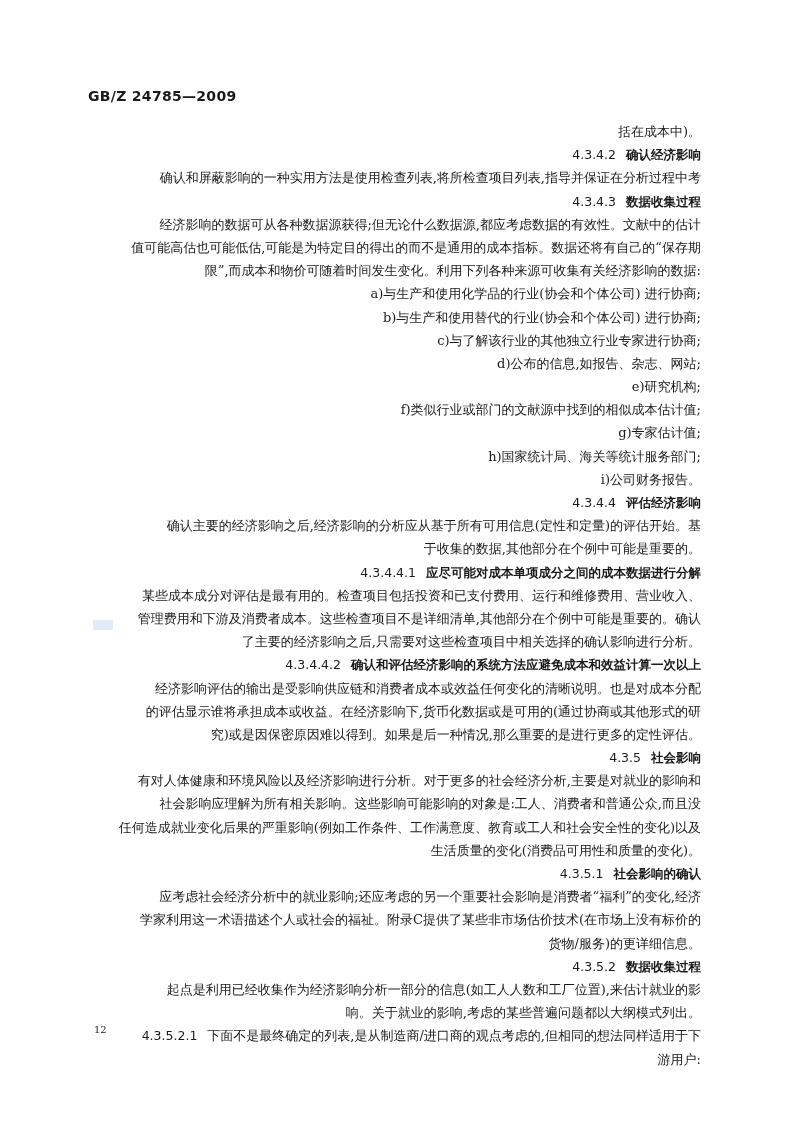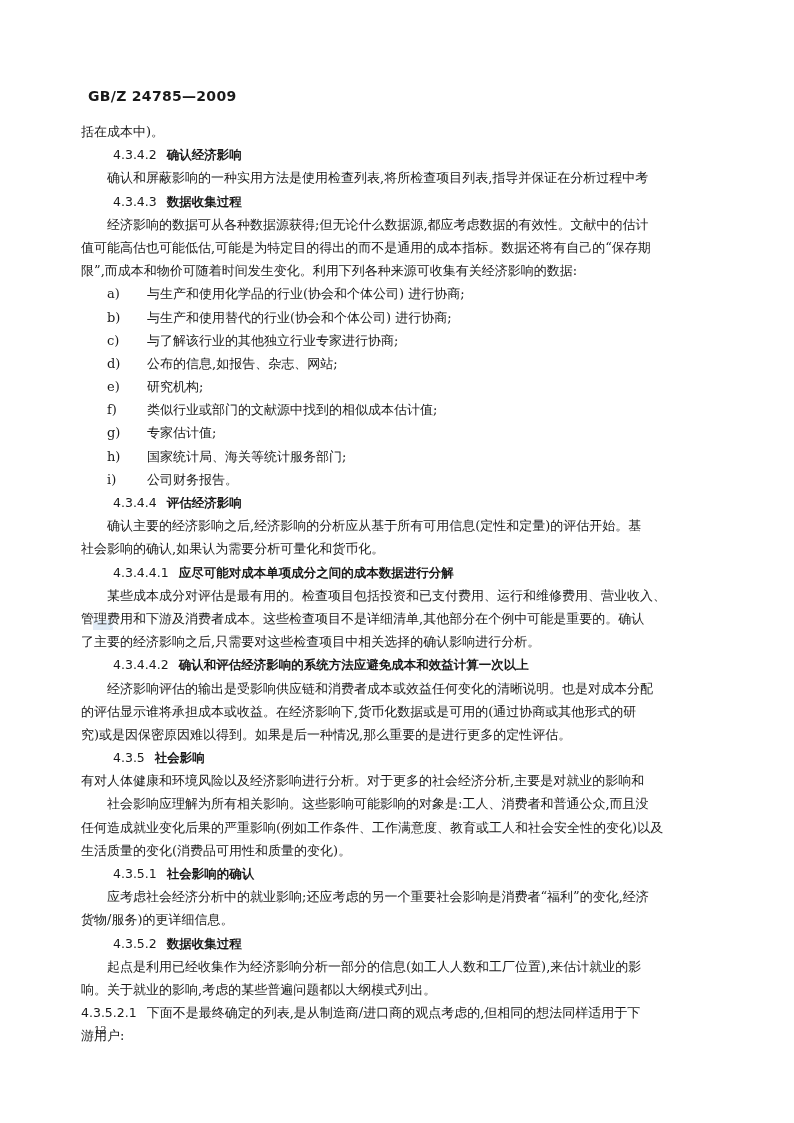--- a/index.html
+++ b/index.html
@@ -1,18 +1,18 @@
 <!DOCTYPE html>
 <html><head>
 <meta charset="utf-8">
 <style>
   html, body { margin: 0; padding: 0; background: #ffffff; }
   body { width: 794px; height: 1123px; position: relative; overflow: hidden;
          font-family: "DejaVu Serif", "Liberation Serif", serif; color: #1a1a1a; }
-  .page { position: absolute; left: 0; top: 0; width: 794px; height: 1123px; }
+  .page { position: absolute; left: 0; top: 0; width: 794px; height: 1123px; text-align: right; }
   .header { position: absolute; left: 88px; top: 88px; font-size: 14px; font-weight: bold;
             font-family: "DejaVu Sans", "Liberation Sans", sans-serif; letter-spacing: 0.3px; }
   .body { position: absolute; left: 81px; top: 120px; width: 620px; font-size: 13px; }
   .line { height: 23.2px; line-height: 23.2px; white-space: nowrap; overflow: hidden; }
   .heading { font-family: "DejaVu Sans", "Liberation Sans", sans-serif; font-size: 12.5px; font-weight: bold; margin-left: 32px; }
   .heading .num { font-weight: normal; margin-right: 10px; }
   .indent { padding-left: 26px; }
   .item { padding-left: 26px; }
   .item .lbl { display: inline-block; width: 40px; }
   .footer { position: absolute; left: 94px; top: 1024px; font-size: 10px; }
@@ -36,36 +36,37 @@
       <div class="line item"><span class="lbl">b)</span><span>与生产和使用替代的行业(协会和个体公司) 进行协商;</span></div>
       <div class="line item"><span class="lbl">c)</span><span>与了解该行业的其他独立行业专家进行协商;</span></div>
       <div class="line item"><span class="lbl">d)</span><span>公布的信息,如报告、杂志、网站;</span></div>
       <div class="line item"><span class="lbl">e)</span><span>研究机构;</span></div>
       <div class="line item"><span class="lbl">f)</span><span>类似行业或部门的文献源中找到的相似成本估计值;</span></div>
       <div class="line item"><span class="lbl">g)</span><span>专家估计值;</span></div>
       <div class="line item"><span class="lbl">h)</span><span>国家统计局、海关等统计服务部门;</span></div>
       <div class="line item"><span class="lbl">i)</span><span>公司财务报告。</span></div>
       <div class="line heading"><span class="num">4.3.4.4</span><span>评估经济影响</span></div>
       <div class="line indent">确认主要的经济影响之后,经济影响的分析应从基于所有可用信息(定性和定量)的评估开始。基</div>
-      <div class="line">社会影响的确认,如果认为需要分析可量化和货币化。</div>
+      <div class="line">于收集的数据,其他部分在个例中可能是重要的。</div>
       <div class="line heading"><span class="num">4.3.4.4.1</span><span>应尽可能对成本单项成分之间的成本数据进行分解</span></div>
       <div class="line indent">某些成本成分对评估是最有用的。检查项目包括投资和已支付费用、运行和维修费用、营业收入、</div>
       <div class="line">管理费用和下游及消费者成本。这些检查项目不是详细清单,其他部分在个例中可能是重要的。确认</div>
       <div class="line">了主要的经济影响之后,只需要对这些检查项目中相关选择的确认影响进行分析。</div>
       <div class="line heading"><span class="num">4.3.4.4.2</span><span>确认和评估经济影响的系统方法应避免成本和效益计算一次以上</span></div>
       <div class="line indent">经济影响评估的输出是受影响供应链和消费者成本或效益任何变化的清晰说明。也是对成本分配</div>
       <div class="line">的评估显示谁将承担成本或收益。在经济影响下,货币化数据或是可用的(通过协商或其他形式的研</div>
       <div class="line">究)或是因保密原因难以得到。如果是后一种情况,那么重要的是进行更多的定性评估。</div>
       <div class="line heading"><span class="num">4.3.5</span><span>社会影响</span></div>
       <div class="line">有对人体健康和环境风险以及经济影响进行分析。对于更多的社会经济分析,主要是对就业的影响和</div>
       <div class="line indent">社会影响应理解为所有相关影响。这些影响可能影响的对象是:工人、消费者和普通公众,而且没</div>
       <div class="line">任何造成就业变化后果的严重影响(例如工作条件、工作满意度、教育或工人和社会安全性的变化)以及</div>
       <div class="line">生活质量的变化(消费品可用性和质量的变化)。</div>
       <div class="line heading"><span class="num">4.3.5.1</span><span>社会影响的确认</span></div>
       <div class="line indent">应考虑社会经济分析中的就业影响;还应考虑的另一个重要社会影响是消费者“福利”的变化,经济</div>
+      <div class="line">学家利用这一术语描述个人或社会的福祉。附录C提供了某些非市场估价技术(在市场上没有标价的</div>
       <div class="line">货物/服务)的更详细信息。</div>
       <div class="line heading"><span class="num">4.3.5.2</span><span>数据收集过程</span></div>
       <div class="line indent">起点是利用已经收集作为经济影响分析一部分的信息(如工人人数和工厂位置),来估计就业的影</div>
       <div class="line">响。关于就业的影响,考虑的某些普遍问题都以大纲模式列出。</div>
       <div class="line"><span class="num" style="font-family: &quot;DejaVu Sans&quot;, sans-serif; font-size: 12.5px; margin-right: 10px;">4.3.5.2.1</span><span>下面不是最终确定的列表,是从制造商/进口商的观点考虑的,但相同的想法同样适用于下</span></div>
       <div class="line">游用户:</div>
     </div>
   <div class="footer">12</div>
 </div>
 

